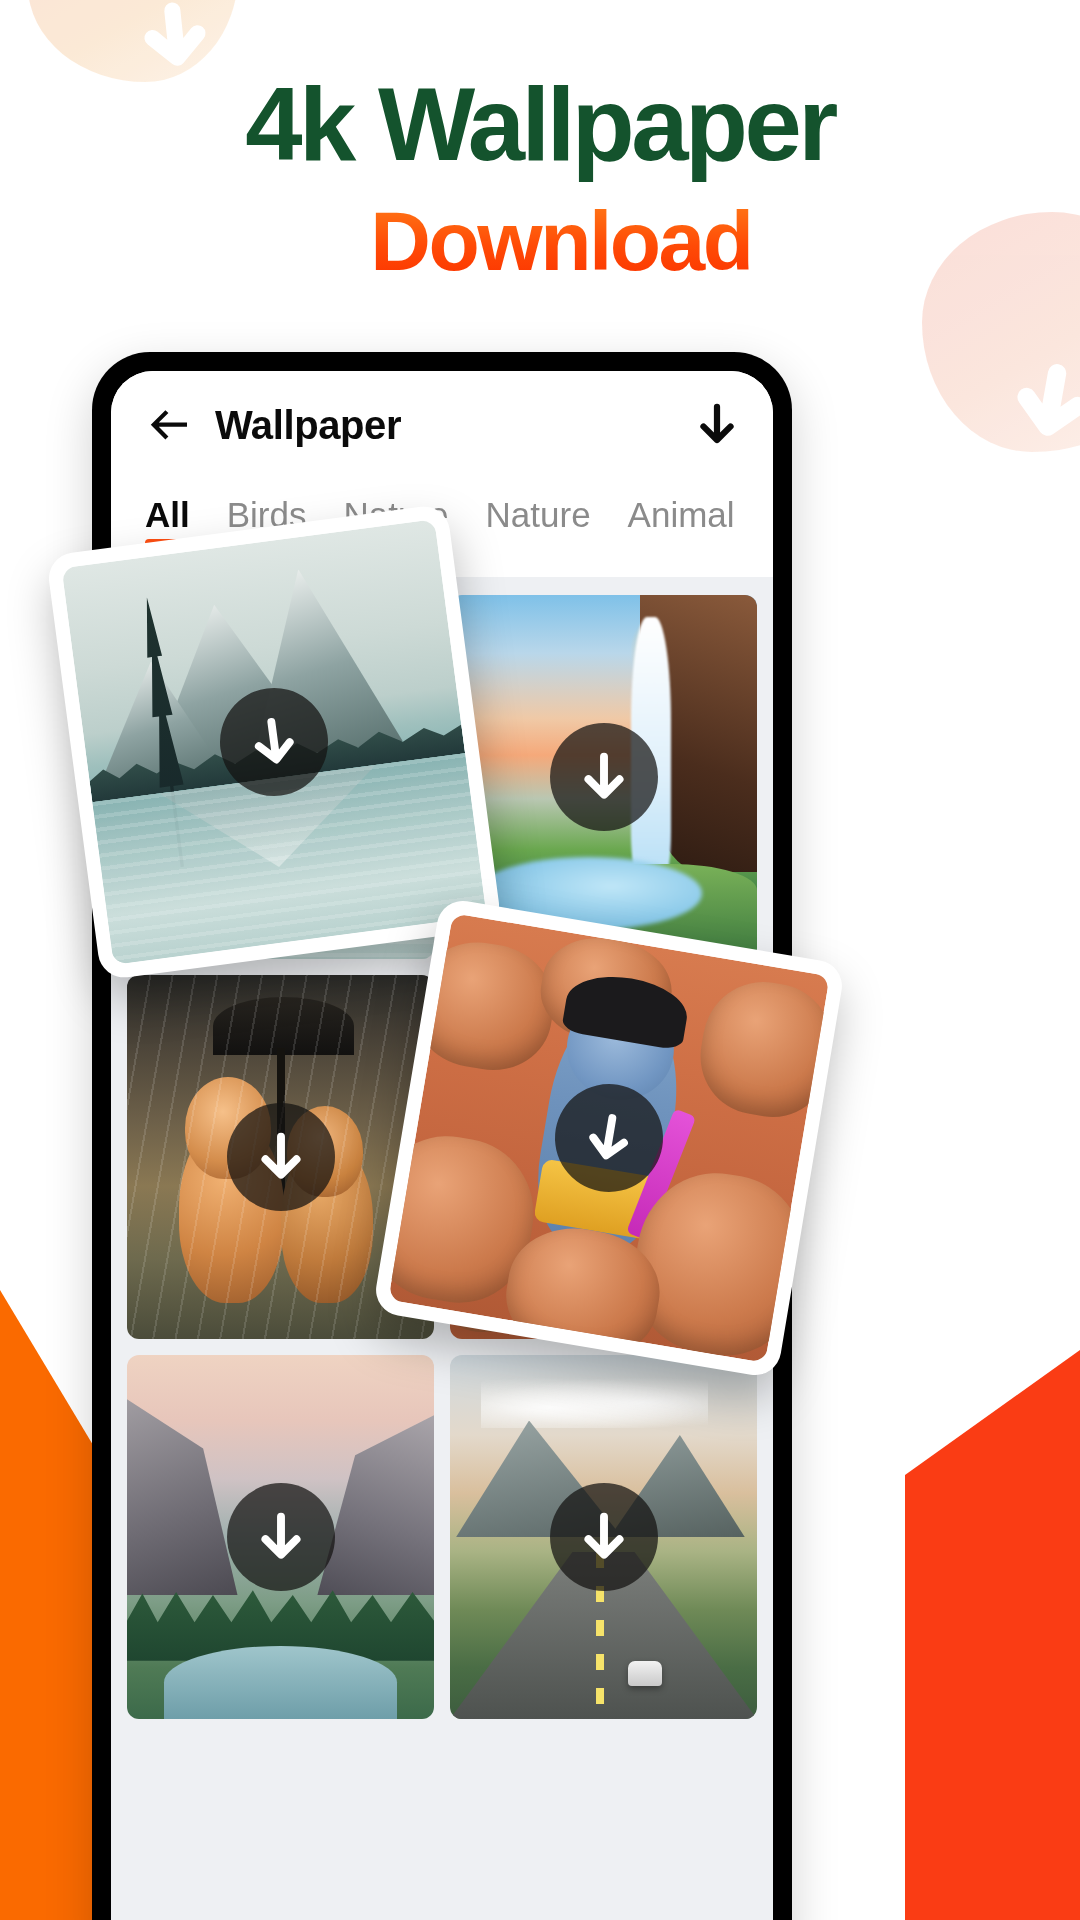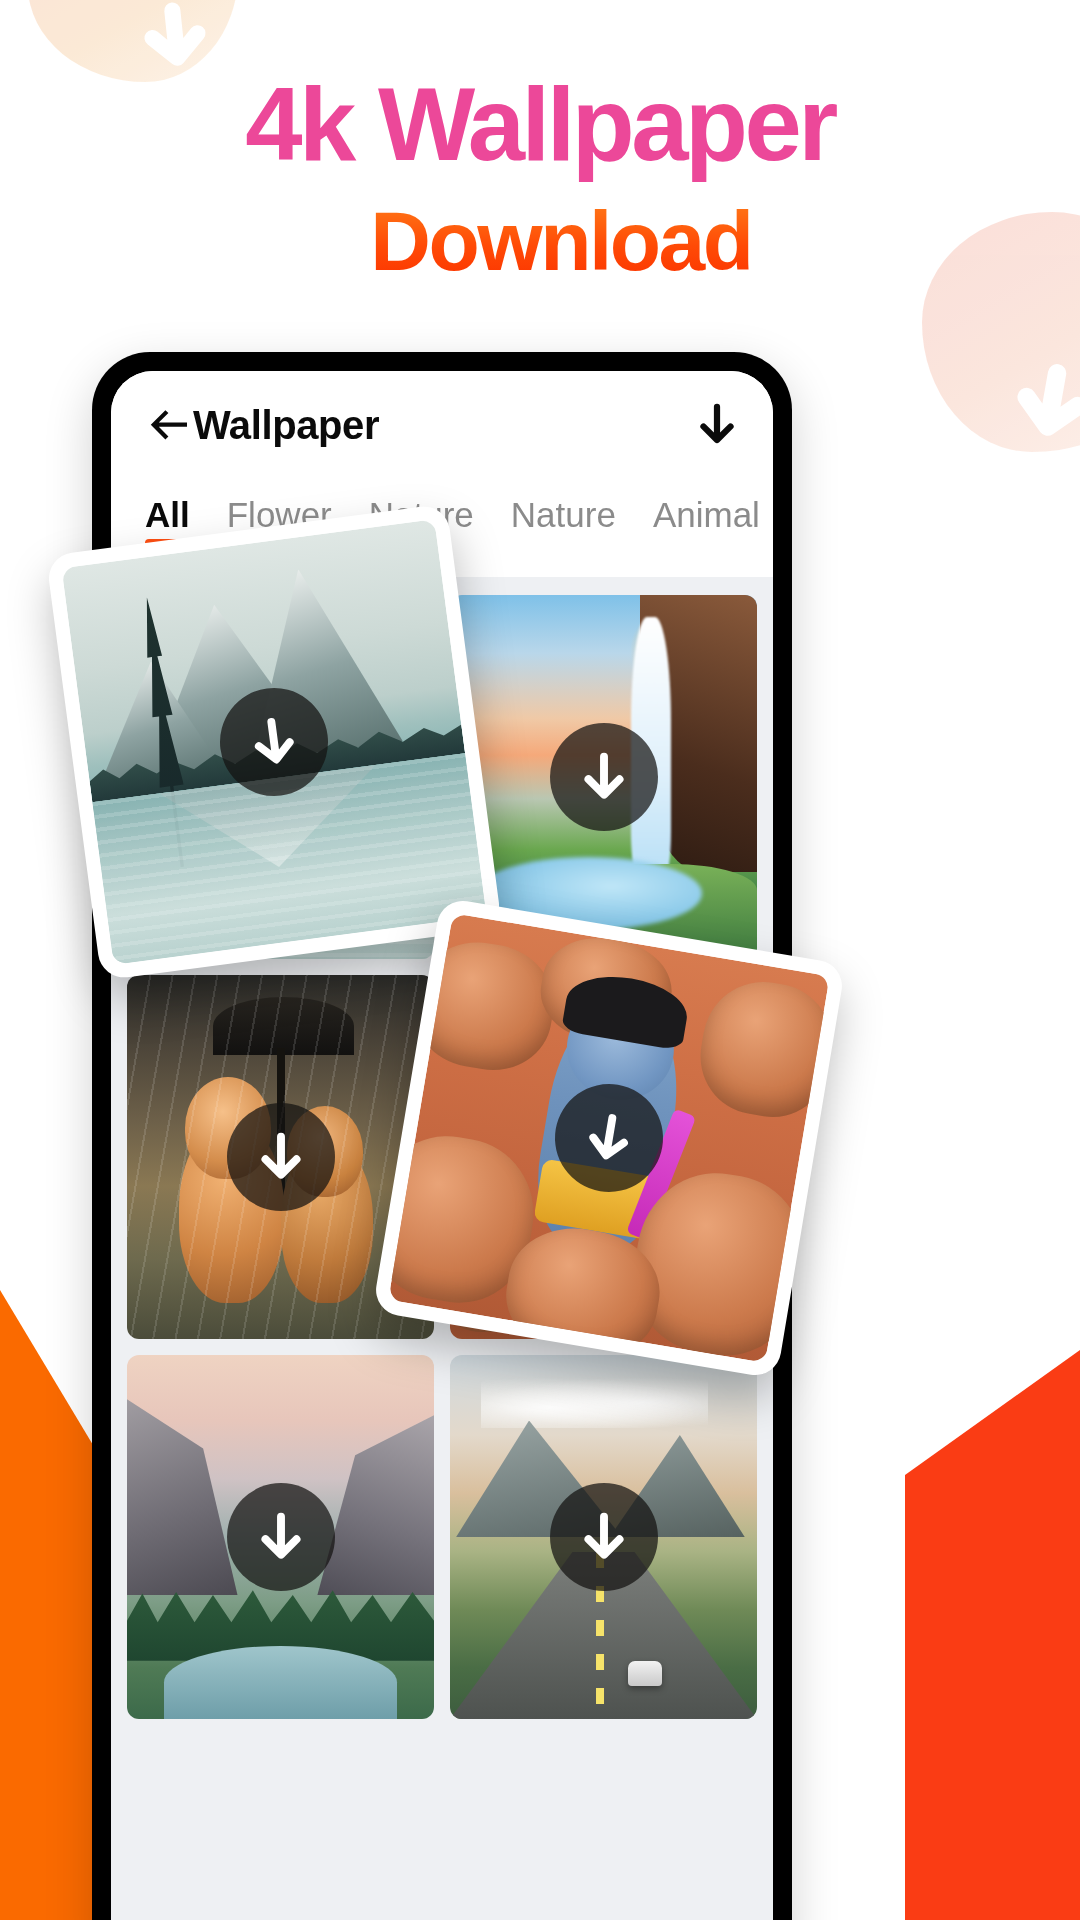--- a/index.html
+++ b/index.html
@@ -50,21 +50,21 @@
 
   
   .headline{
     position:absolute; left:0; right:0; top:72px;
     text-align:center; z-index:6;
   }
   .headline .l1{
     display:block;
     font-size:103px; line-height:1.02;
     font-weight:bold; letter-spacing:-3.5px;
-    color:#ec4899;
+    color:#14532d;
   }
   .headline .l2{
     display:block;
     margin-top:22px;
     font-size:84px; line-height:1.02;
     font-weight:bold; letter-spacing:-2.5px;
     background:linear-gradient(180deg,#ff7a18 0%,#ff4a06 55%,#fb3300 100%);
     -webkit-background-clip:text; background-clip:text;
     -webkit-text-fill-color:transparent; color:#ff4a06;margin-left:42px;
   }
@@ -89,20 +89,21 @@
   
   .appbar{
     position:relative; height:108px;
     display:flex; align-items:center;
     padding:0 34px;
     background:#fff;
   }
   .back-icon{ width:48px; height:48px; flex:0 0 auto; }
   .back-icon svg{ width:100%; height:100%; display:block; }
   .appbar-title{
+    margin-left:22px;
     font-size:40px; font-weight:bold; color:#0b0b0b;
     letter-spacing:-.4px;
   }
   .dl-header-icon{
     margin-left:auto; width:44px; height:50px;
   }
   .dl-header-icon svg{ width:100%; height:100%; display:block; }
 
   
   .tabs{
@@ -426,21 +427,21 @@
         <span class="appbar-title">Wallpaper</span>
         <span class="dl-header-icon">
           <svg viewBox="0 0 24 26">
               <path d="M12 1.4a1.7 1.7 0 0 1 1.7 1.7v14l4.4-4.4a1.7 1.7 0 1 1 2.4 2.4l-7.3 7.3a1.7 1.7 0 0 1-2.4 0l-7.3-7.3a1.7 1.7 0 1 1 2.4-2.4l4.4 4.4v-14A1.7 1.7 0 0 1 12 1.4z" fill="#0b0b0b"></path>
             </svg>
         </span>
       </div>
 
       <div class="tabs">
         <span class="tab active">All</span>
-        <span class="tab">Flower</span>
+        <span class="tab">Birds</span>
         <span class="tab">Nature</span>
         <span class="tab">Nature</span>
         <span class="tab">Animal</span>
 
       </div>
 
       <div class="grid">
 
         <div class="cell">
           <div class="art art-mountain">

